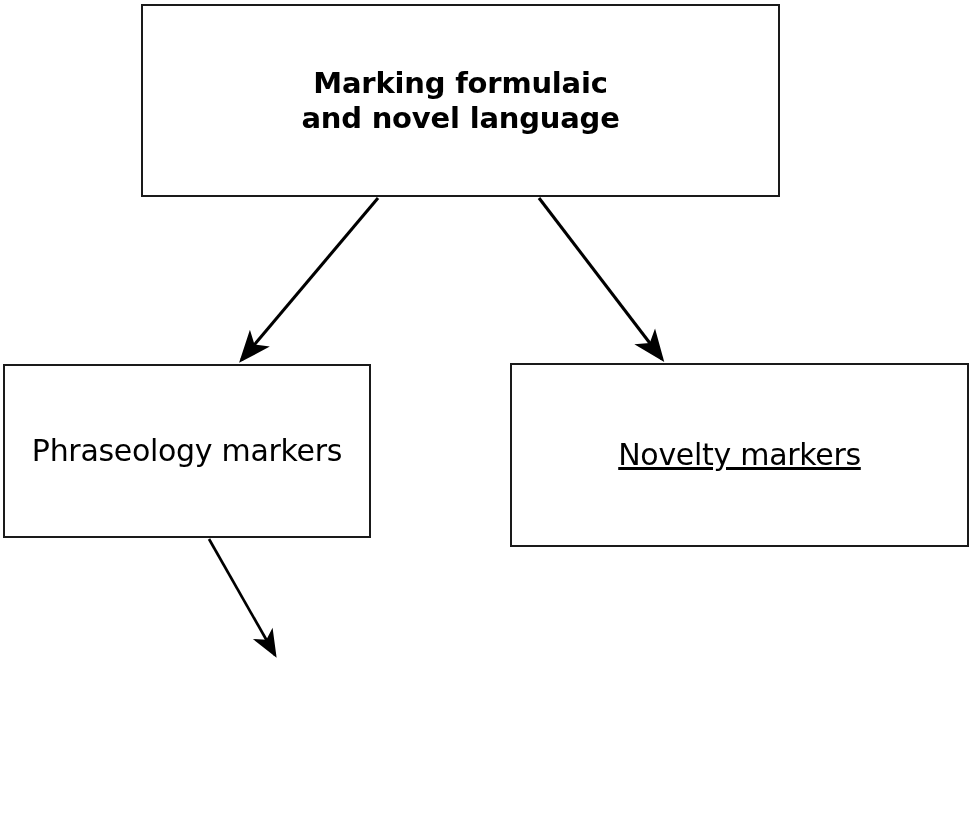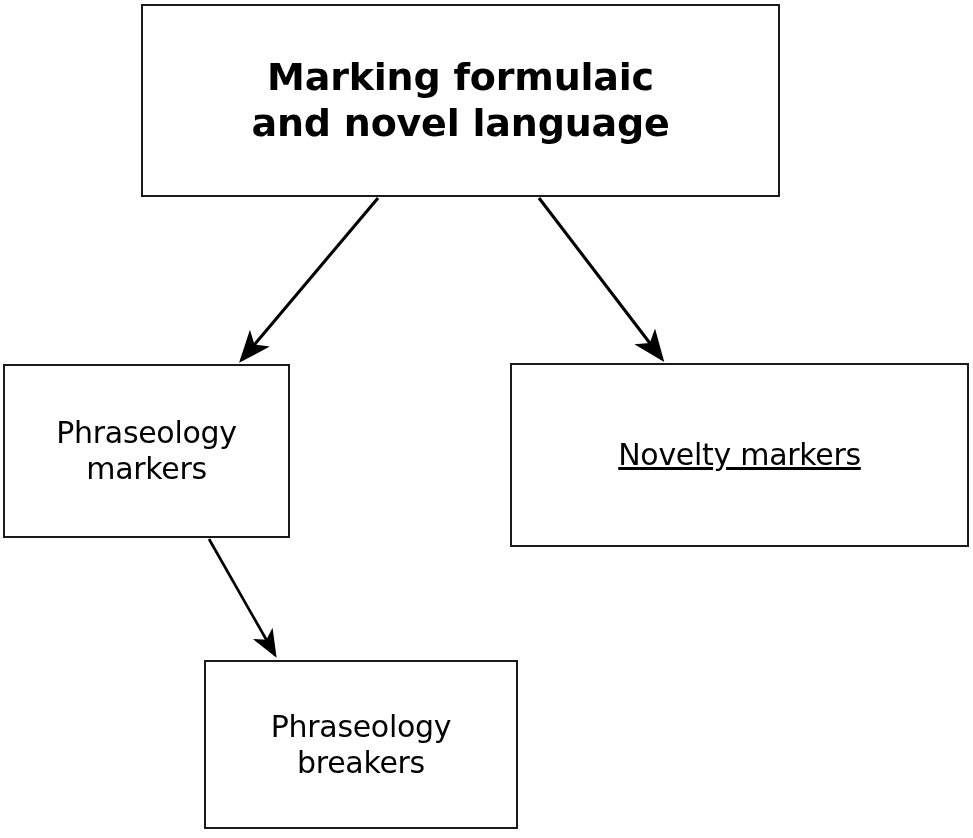--- a/index.html
+++ b/index.html
@@ -43,29 +43,29 @@
     color: #000000;
   }
   
   #node-root {
     left: 141px;
     top: 4px;
     width: 639px;
     height: 193px;
   }
   #node-root .node-label {
-    font-size: 38px;
+    font-size: 29px;
     font-weight: 700;
     letter-spacing: -0.2px;
   }
   
   #node-phraseology-markers {
     left: 3px;
     top: 364px;
-    width: 287px;
+    width: 368px;
     height: 174px;
   }
   #node-phraseology-markers .node-label {
     font-size: 30px;
     font-weight: 400;
     letter-spacing: -0.3px;
   }
   
   #node-novelty-markers {
     left: 510px;
@@ -117,17 +117,14 @@
   </div>
 
   <div class="node" id="node-phraseology-markers">
     <span class="node-label">Phraseology markers</span>
   </div>
 
   <div class="node" id="node-novelty-markers">
     <span class="node-label">Novelty markers</span>
   </div>
 
-  <div class="node" id="node-phraseology-breakers">
-    <span class="node-label">Phraseology breakers</span>
-  </div>
 
 </div>
 
 </body></html>

